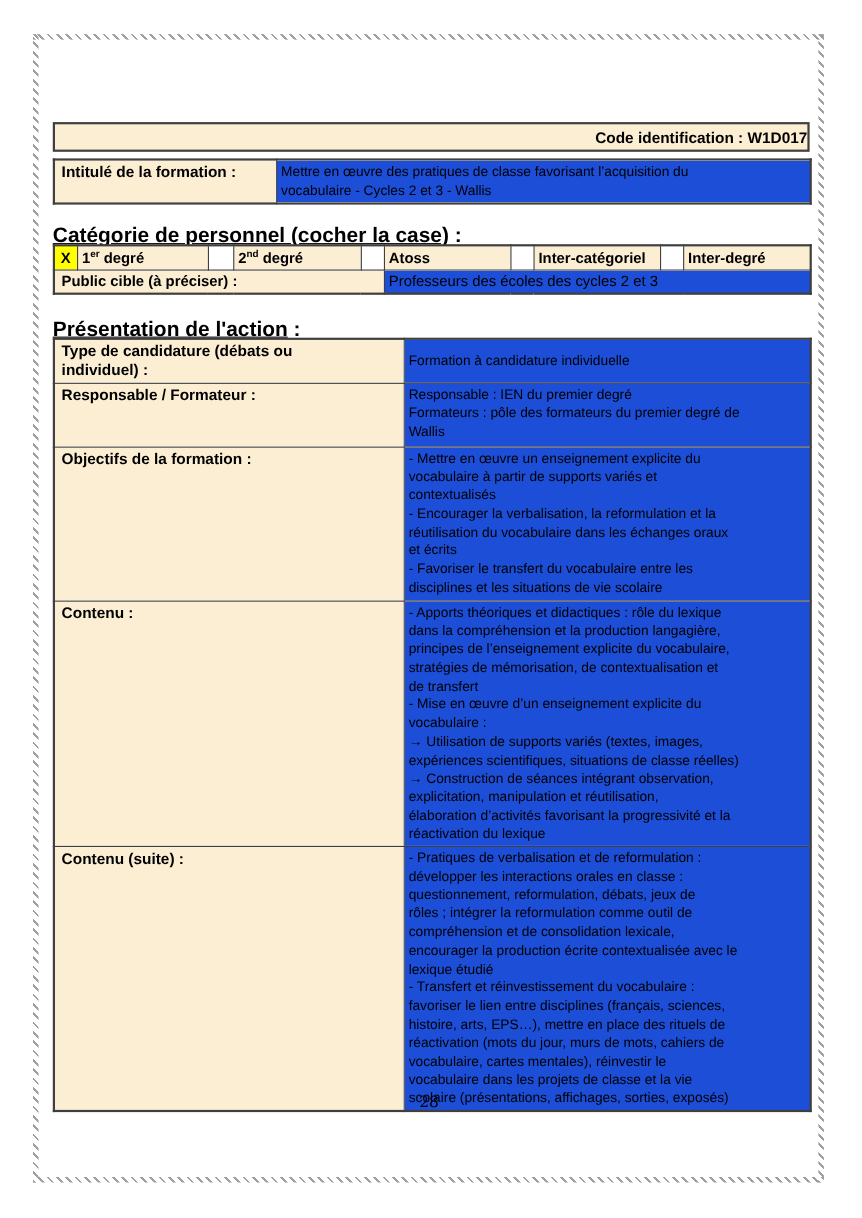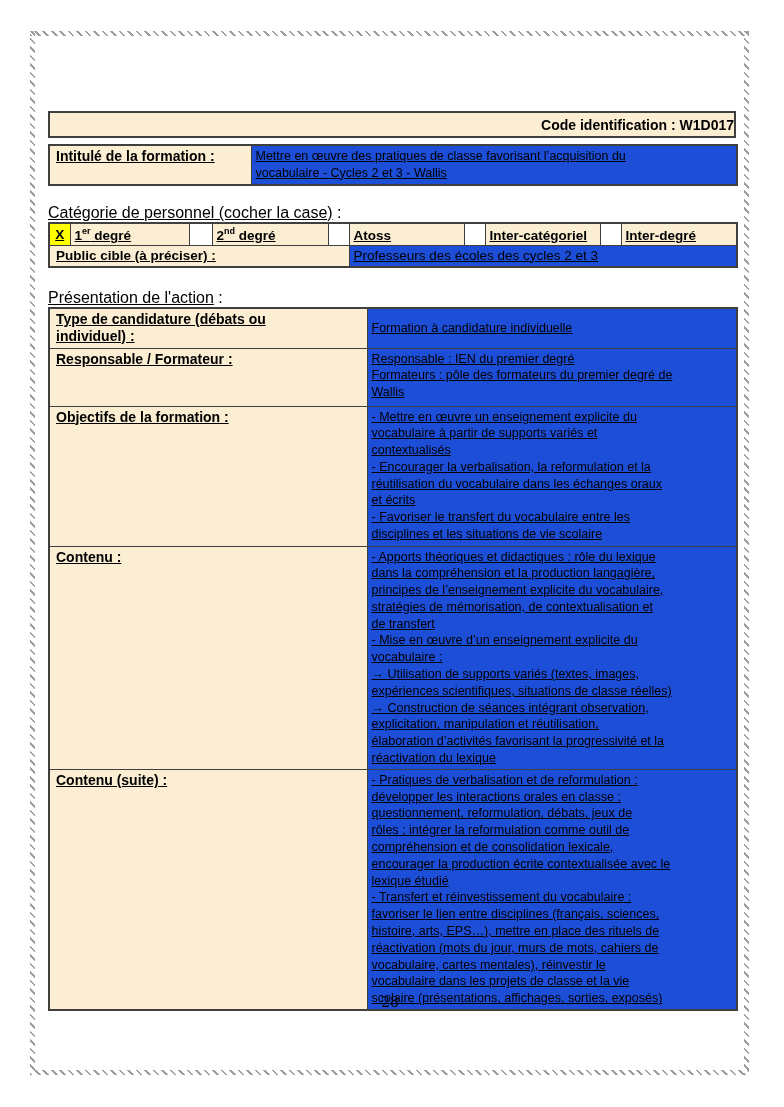--- a/index.html
+++ b/index.html
@@ -18,38 +18,38 @@
   #frame-right  { left:744px; top:31px; height:1044px; }
 
   
   #code-bar {
     position:absolute; left:48px; top:111px; width:688px; height:27px;
     border:2px solid #3F3F3F; background:#FBEED3;
     display:flex; align-items:center; justify-content:flex-end;
     font-weight:bold; font-size:14px;
   }
 
-  table { border-collapse:collapse; table-layout:fixed;text-decoration:underline; }
+  table { border-collapse:collapse; table-layout:fixed; }
   td { border:1px solid #3F3F3F; overflow:hidden; }
   .outer { border:2px solid #3F3F3F; }
 
   
   #intitule-table { position:absolute; left:48px; top:144px; width:688px; }
   #intitule-table td { vertical-align:top; }
   .label-cell {
     background:#FBEED3; font-weight:bold; font-size:14px;
     padding:2px 6px; line-height:17px; white-space:pre-line;
   }
   .value-cell {
     background:#1d4ed8; font-size:12.5px; line-height:16.8px;
     padding:2px 4px; white-space:pre-line;
   }
 
   
-  .section-heading { position:absolute; left:48px; font-size:16px; font-weight:normal; }
+  .section-heading { position:absolute; left:48px; font-size:19px; font-weight:bold; }
   #cat-heading  { top:204px; }
   #pres-heading { top:289px; }
   .section-heading .hd { text-decoration:underline; }
 
   
   #cat-table { position:absolute; left:48px; top:222px; width:688px; }
   #cat-table td { height:22px; font-size:13.5px; }
   .check { background:#fff; text-align:center; font-weight:bold; font-size:13px; }
   .check.checked { background:#FFFF00; }
   .opt { background:#FBEED3; font-weight:bold; padding:0 4px; }

